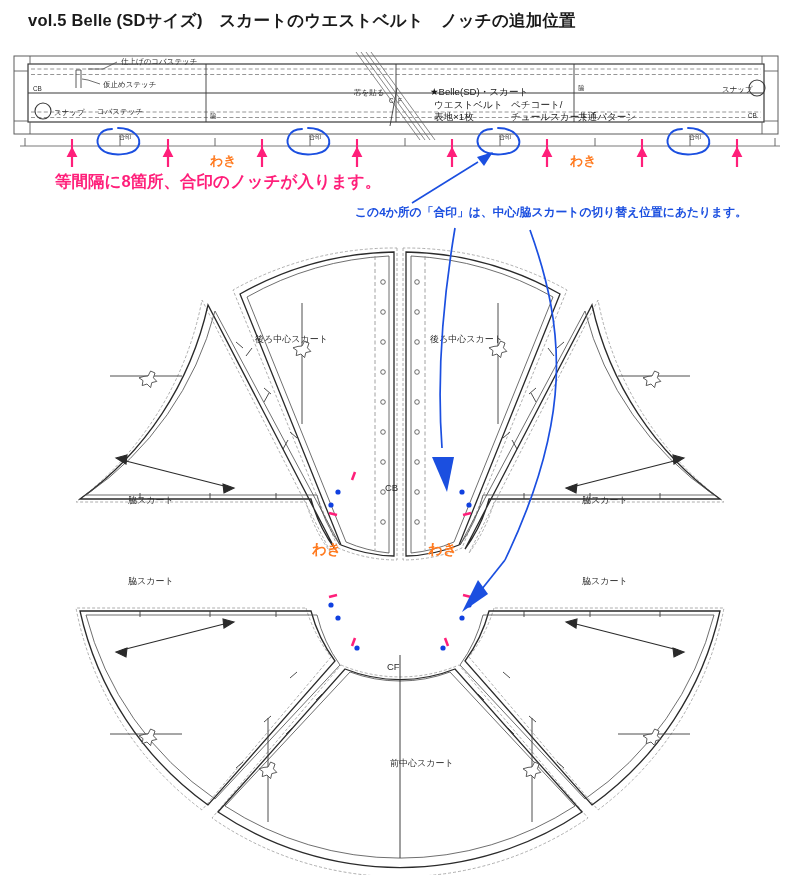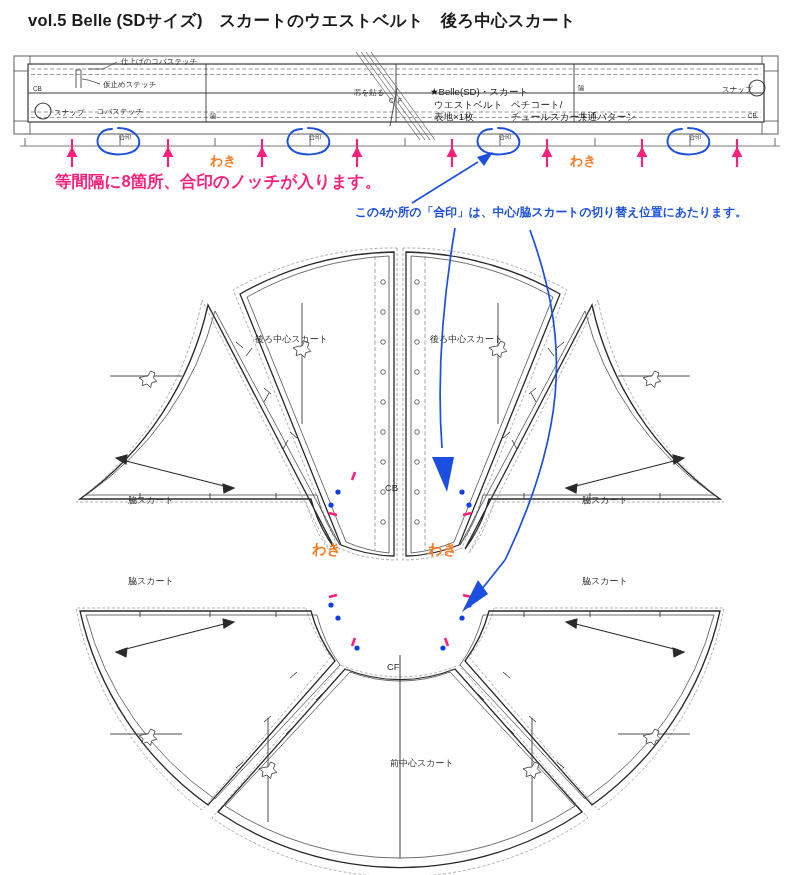--- a/index.html
+++ b/index.html
@@ -22,21 +22,21 @@
   .lbl-belt{font-size:9.6px;fill:#1a1a1a;}
   .red-note{font-size:16.5px;font-weight:bold;fill:#ff1f7a;}
   .blue-note{font-size:11.8px;font-weight:bold;fill:#1b4fe0;}
   .waki{font-size:14.5px;font-weight:bold;fill:#ff7a1f;}
   .waki-sm{font-size:13px;font-weight:bold;fill:#ff7a1f;}
   .goin{font-size:6.2px;fill:#2b2b2b;}
 </style>
 </head>
 <body>
 
-<div id="page-title">vol.5 Belle (SDサイズ)　スカートのウエストベルト　後ろ中心スカート</div>
+<div id="page-title">vol.5 Belle (SDサイズ)　スカートのウエストベルト　ノッチの追加位置</div>
 
 <svg class="svg-layer" viewBox="0 0 800 875">
 
   <g>
 
     <rect x="14" y="56" width="764" height="78" fill="none" stroke="#5d5d5d" stroke-width="1"></rect>
 
     <rect x="28" y="64" width="736" height="58" fill="#ffffff" stroke="#3a3a3a" stroke-width="1.2"></rect>
 
     <line x1="28" y1="93" x2="764" y2="93" stroke="#3a3a3a" stroke-width="1.1"></line>

